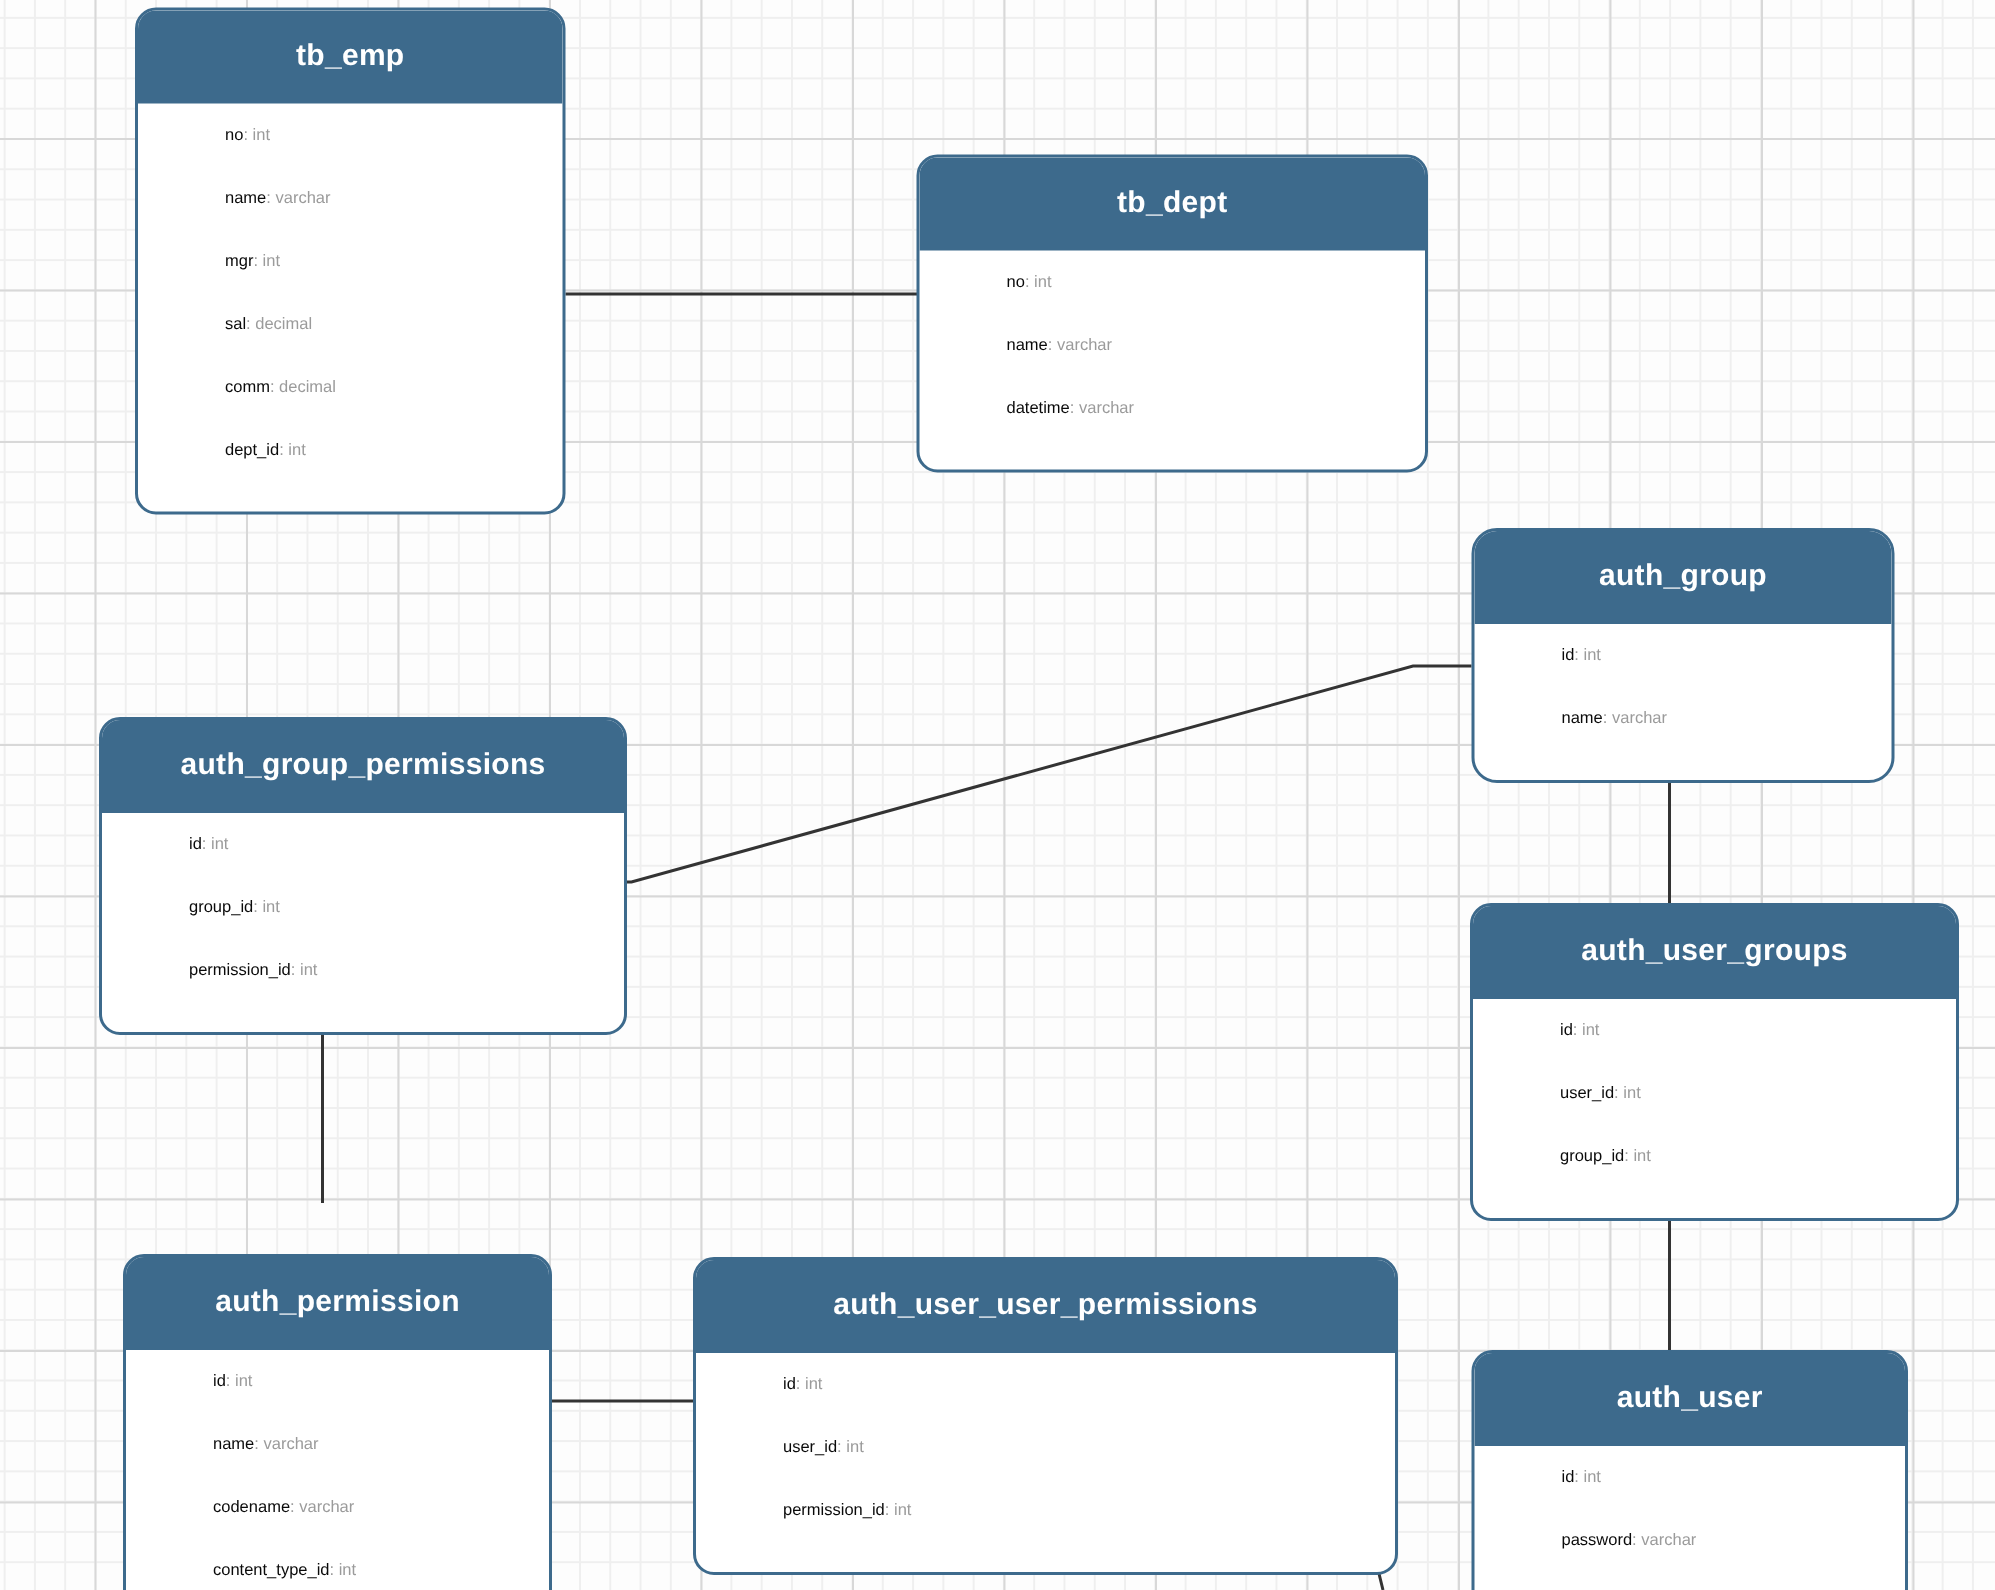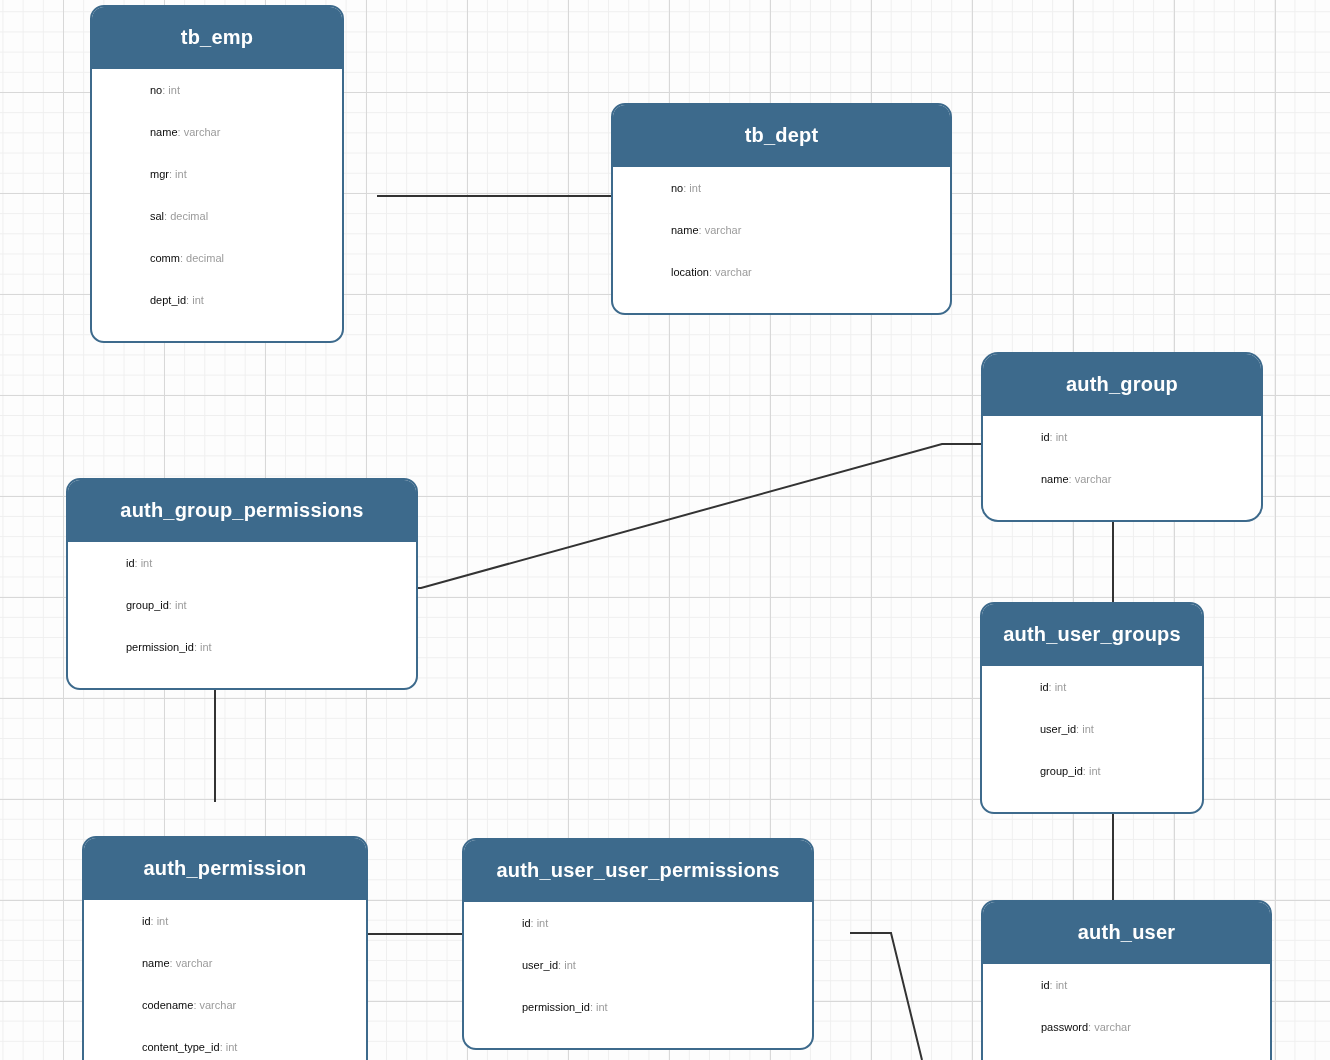--- a/index.html
+++ b/index.html
@@ -79,42 +79,42 @@
       <polyline points="377,196 633,196"></polyline>
       <polyline points="383,588 421,588 942,444 981,444"></polyline>
       <polyline points="1113,516 1113,604"></polyline>
       <polyline points="1113,808 1113,904"></polyline>
       <polyline points="215,684 215,802"></polyline>
       <polyline points="366,934 464,934"></polyline>
       <polyline points="850,933 891,933 922,1060"></polyline>
       <polyline points="215,1048 215,1060"></polyline>
     </svg>
 
-  <div class="table" style="left:90px;top:5px;width:254px;">
+  <div class="table" style="left:90px;top:5px;width:287px;">
     <div class="table-header">
       <span>tb_emp</span>
     </div>
     <div class="table-body">
         <div class="field-row"><span class="fname">no</span><span class="ftype">: int</span></div>
         <div class="field-row"><span class="fname">name</span><span class="ftype">: varchar</span></div>
         <div class="field-row"><span class="fname">mgr</span><span class="ftype">: int</span></div>
         <div class="field-row"><span class="fname">sal</span><span class="ftype">: decimal</span></div>
         <div class="field-row"><span class="fname">comm</span><span class="ftype">: decimal</span></div>
         <div class="field-row"><span class="fname">dept_id</span><span class="ftype">: int</span></div>
       </div>
   </div>
 
   <div class="table" style="left:611px;top:103px;width:341px;">
     <div class="table-header">
       <span>tb_dept</span>
     </div>
     <div class="table-body">
         <div class="field-row"><span class="fname">no</span><span class="ftype">: int</span></div>
         <div class="field-row"><span class="fname">name</span><span class="ftype">: varchar</span></div>
-        <div class="field-row"><span class="fname">location</span><span class="ftype">: varchar</span></div>
+        <div class="field-row"><span class="fname">datetime</span><span class="ftype">: varchar</span></div>
       </div>
   </div>
 
   <div class="table" style="left:981px;top:352px;width:282px;border-radius:17px;">
     <div class="table-header">
       <span>auth_group</span>
     </div>
     <div class="table-body">
         <div class="field-row"><span class="fname">id</span><span class="ftype">: int</span></div>
         <div class="field-row"><span class="fname">name</span><span class="ftype">: varchar</span></div>
@@ -125,21 +125,21 @@
     <div class="table-header">
       <span>auth_group_permissions</span>
     </div>
     <div class="table-body">
         <div class="field-row"><span class="fname">id</span><span class="ftype">: int</span></div>
         <div class="field-row"><span class="fname">group_id</span><span class="ftype">: int</span></div>
         <div class="field-row"><span class="fname">permission_id</span><span class="ftype">: int</span></div>
       </div>
   </div>
 
-  <div class="table" style="left:980px;top:602px;width:224px;">
+  <div class="table" style="left:980px;top:602px;width:326px;">
     <div class="table-header">
       <span>auth_user_groups</span>
     </div>
     <div class="table-body">
         <div class="field-row"><span class="fname">id</span><span class="ftype">: int</span></div>
         <div class="field-row"><span class="fname">user_id</span><span class="ftype">: int</span></div>
         <div class="field-row"><span class="fname">group_id</span><span class="ftype">: int</span></div>
       </div>
   </div>
 
@@ -148,21 +148,21 @@
       <span>auth_permission</span>
     </div>
     <div class="table-body">
         <div class="field-row"><span class="fname">id</span><span class="ftype">: int</span></div>
         <div class="field-row"><span class="fname">name</span><span class="ftype">: varchar</span></div>
         <div class="field-row"><span class="fname">codename</span><span class="ftype">: varchar</span></div>
         <div class="field-row"><span class="fname">content_type_id</span><span class="ftype">: int</span></div>
       </div>
   </div>
 
-  <div class="table" style="left:462px;top:838px;width:352px;">
+  <div class="table" style="left:462px;top:838px;width:470px;">
     <div class="table-header">
       <span>auth_user_user_permissions</span>
     </div>
     <div class="table-body">
         <div class="field-row"><span class="fname">id</span><span class="ftype">: int</span></div>
         <div class="field-row"><span class="fname">user_id</span><span class="ftype">: int</span></div>
         <div class="field-row"><span class="fname">permission_id</span><span class="ftype">: int</span></div>
       </div>
   </div>
 

